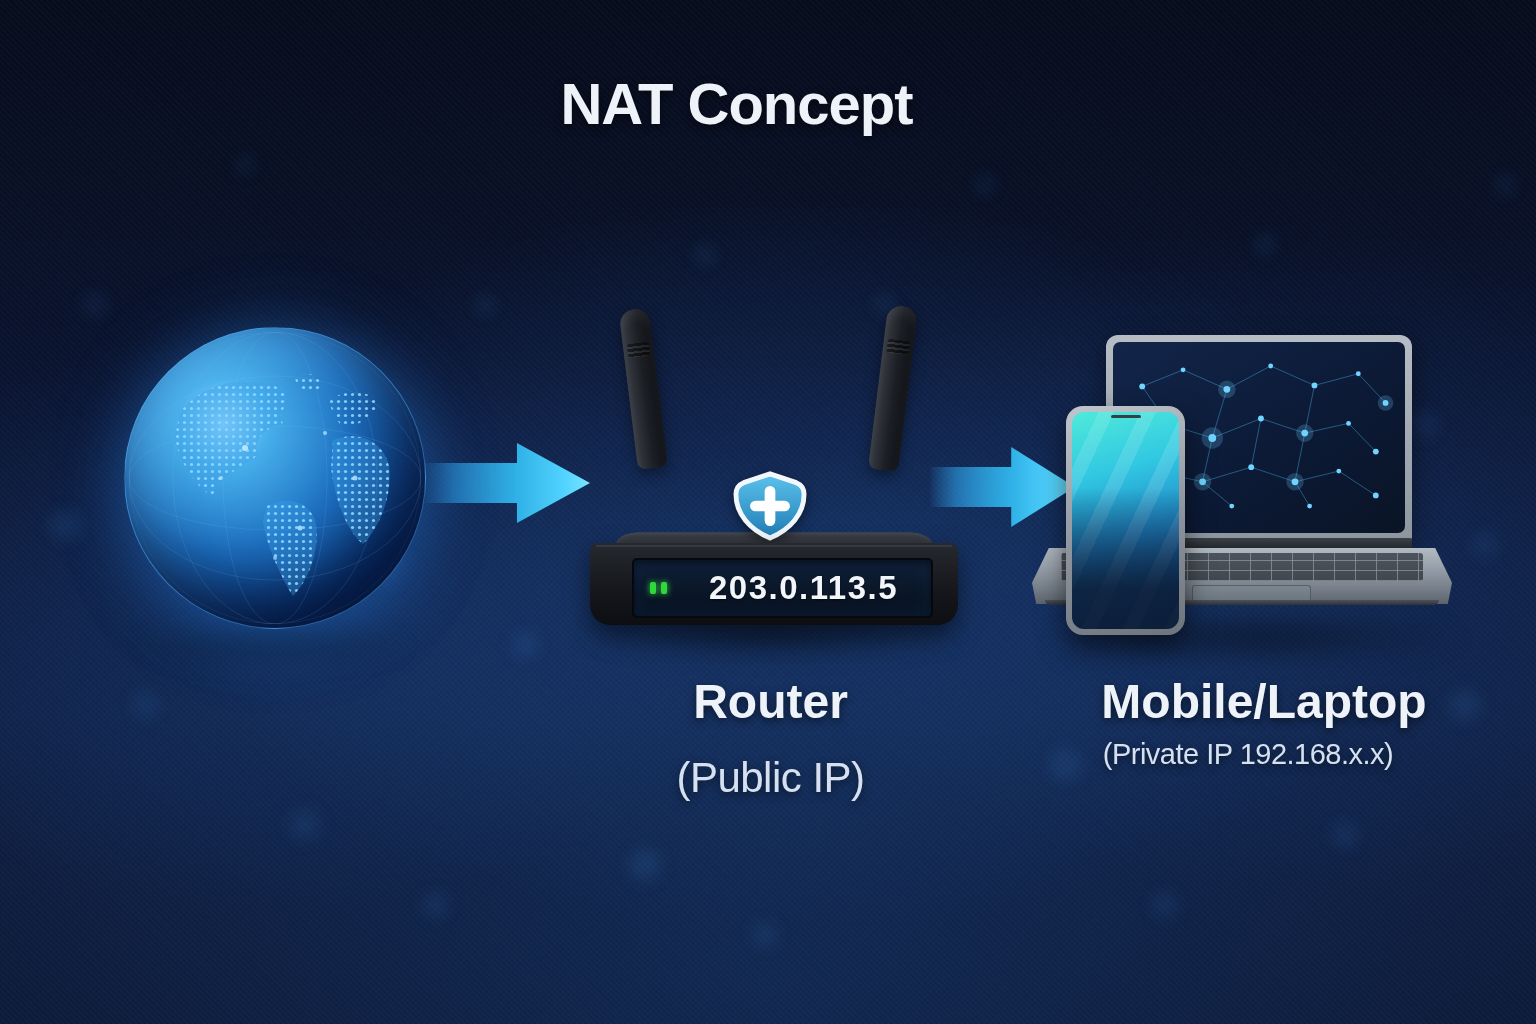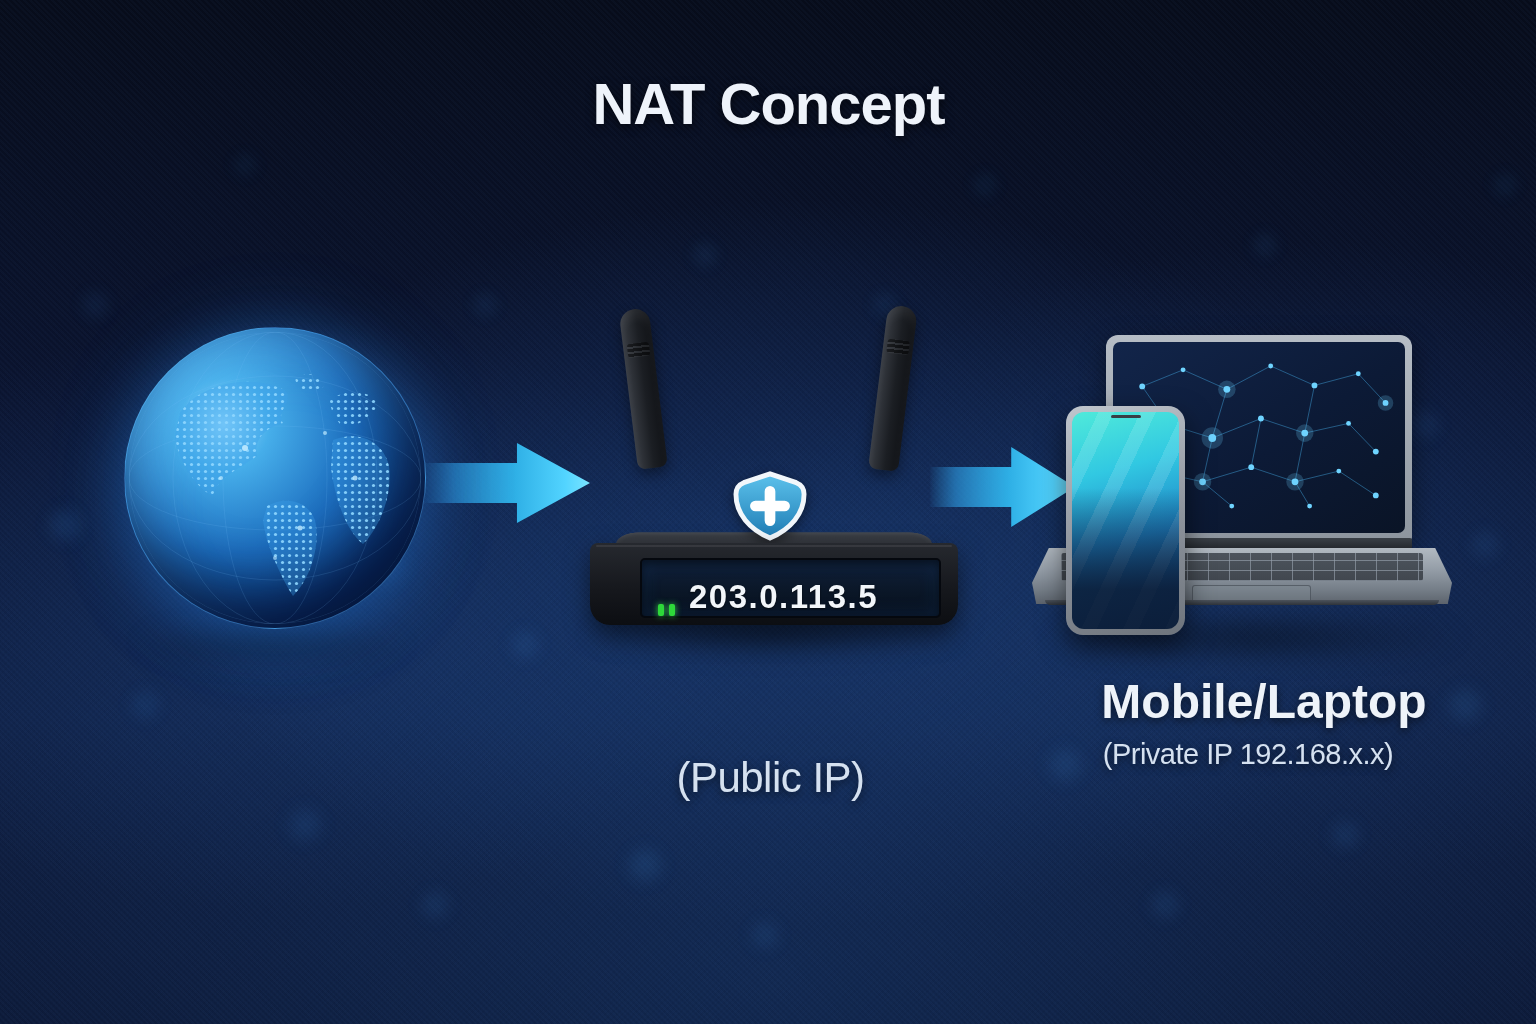--- a/index.html
+++ b/index.html
@@ -26,21 +26,21 @@
       640px 860px 14px 10px rgba(80,160,240,.14), 760px 930px 12px 8px rgba(70,150,230,.12),
       880px 300px 10px 6px rgba(70,150,230,.10), 980px 180px 10px 6px rgba(60,140,220,.09),
       1060px 760px 14px 10px rgba(80,160,240,.13), 1160px 900px 12px 8px rgba(70,150,230,.12),
       1260px 240px 10px 6px rgba(70,150,230,.10), 1420px 420px 12px 8px rgba(70,150,230,.11),
       1460px 700px 14px 10px rgba(80,160,240,.13), 1340px 830px 12px 8px rgba(70,150,230,.12),
       1500px 180px 10px 6px rgba(60,140,220,.09), 240px 160px 10px 6px rgba(60,140,220,.08),
       380px 560px 16px 12px rgba(60,150,235,.15), 1480px 540px 12px 8px rgba(70,150,230,.11);}
 
   .title{position:absolute;left:0;top:70px;width:1473px;text-align:center;z-index:6;
     font-size:58px;font-weight:700;color:#eef3fa;letter-spacing:-1px;
-    text-shadow:0 3px 10px rgba(0,0,0,.6);margin-left:32px;}
+    text-shadow:0 3px 10px rgba(0,0,0,.6);}
 
   .shadow{position:absolute;border-radius:50%;filter:blur(12px);z-index:1;
     background:radial-gradient(ellipse at center, rgba(0,0,0,.5), rgba(0,0,0,0) 70%);}
   .shadow.globe-sh{left:132px;top:622px;width:280px;height:42px;}
   .shadow.router-sh{left:577px;top:612px;width:390px;height:44px;}
   .shadow.devices-sh{left:1040px;top:614px;width:430px;height:46px;}
 
   
   .globe{position:absolute;left:124px;top:327px;width:300px;height:300px;border-radius:50%;z-index:3;
     background:radial-gradient(circle at 33% 32%, #8fd9ff 0%, #46aeea 16%, #1d6fc0 45%, #0c3f86 72%, #072a5c 100%);
@@ -72,24 +72,24 @@
     transform:perspective(700px) rotateX(53deg);transform-origin:bottom center;
     box-shadow:inset 0 4px 10px rgba(255,255,255,.08);}
   .router-shield{position:absolute;left:728px;top:470px;width:84px;height:72px;z-index:4;
     filter:drop-shadow(0 4px 6px rgba(0,0,0,.45));}
   .router-front{position:absolute;left:590px;top:543px;width:368px;height:82px;z-index:4;
     border-radius:8px 8px 20px 20px;
     background:linear-gradient(180deg,#26292f 0%,#16181d 55%,#0c0e12 100%);
     box-shadow:0 10px 24px rgba(0,0,0,.5);}
   .router-front::before{content:"";position:absolute;left:6px;right:6px;top:2px;height:2px;
     background:rgba(255,255,255,.08);border-radius:2px;}
-  .router-display{position:absolute;left:50px;top:15px;width:297px;height:56px;border-radius:5px;
+  .router-display{position:absolute;left:42px;top:15px;width:297px;height:56px;border-radius:5px;
     background:linear-gradient(180deg,#10203a 0%,#0a1626 60%,#081120 100%);
-    border:2px solid #05080e;display:flex;align-items:flex-end;
-    box-shadow:inset 0 4px 10px rgba(0,0,0,.6), inset 0 0 18px rgba(30,90,160,.25);}
+    border:2px solid #05080e;display:flex;align-items:center;
+    box-shadow:inset 0 4px 10px rgba(0,0,0,.6), inset 0 0 18px rgba(30,90,160,.25);gap:28px;}
   .leds{display:flex;gap:5px;margin-left:16px;}
   .led{width:6px;height:12px;border-radius:2px;background:#2ed83a;
     box-shadow:0 0 6px rgba(60,230,80,.9);}
   .ip-text{margin-left:14px;font-size:33px;font-weight:700;color:#f2f6fa;letter-spacing:1.5px;
     text-shadow:0 1px 2px rgba(0,0,0,.6);}
 
   
   .laptop-screen{position:absolute;left:1106px;top:335px;width:306px;height:205px;z-index:3;
     border-radius:12px 12px 3px 3px;background:linear-gradient(180deg,#b6bdc5,#8d959e);
     padding:7px;box-sizing:border-box;box-shadow:0 8px 26px rgba(0,0,0,.45);}
@@ -283,16 +283,17 @@
     <div class="laptop-keys"></div>
     <div class="laptop-trackpad"></div>
   </div>
   <div class="laptop-lip"></div>
 
   <div class="phone">
     <div class="phone-screen"></div>
     <div class="phone-notch"></div>
   </div>
 
+  <div class="node-label lab-router">Router</div>
   <div class="node-sublabel sub-router">(Public IP)</div>
   <div class="node-label lab-devices">Mobile/Laptop</div>
   <div class="node-sublabel sub-devices">(Private IP 192.168.x.x)</div>
 </div>
 
 </body></html>

